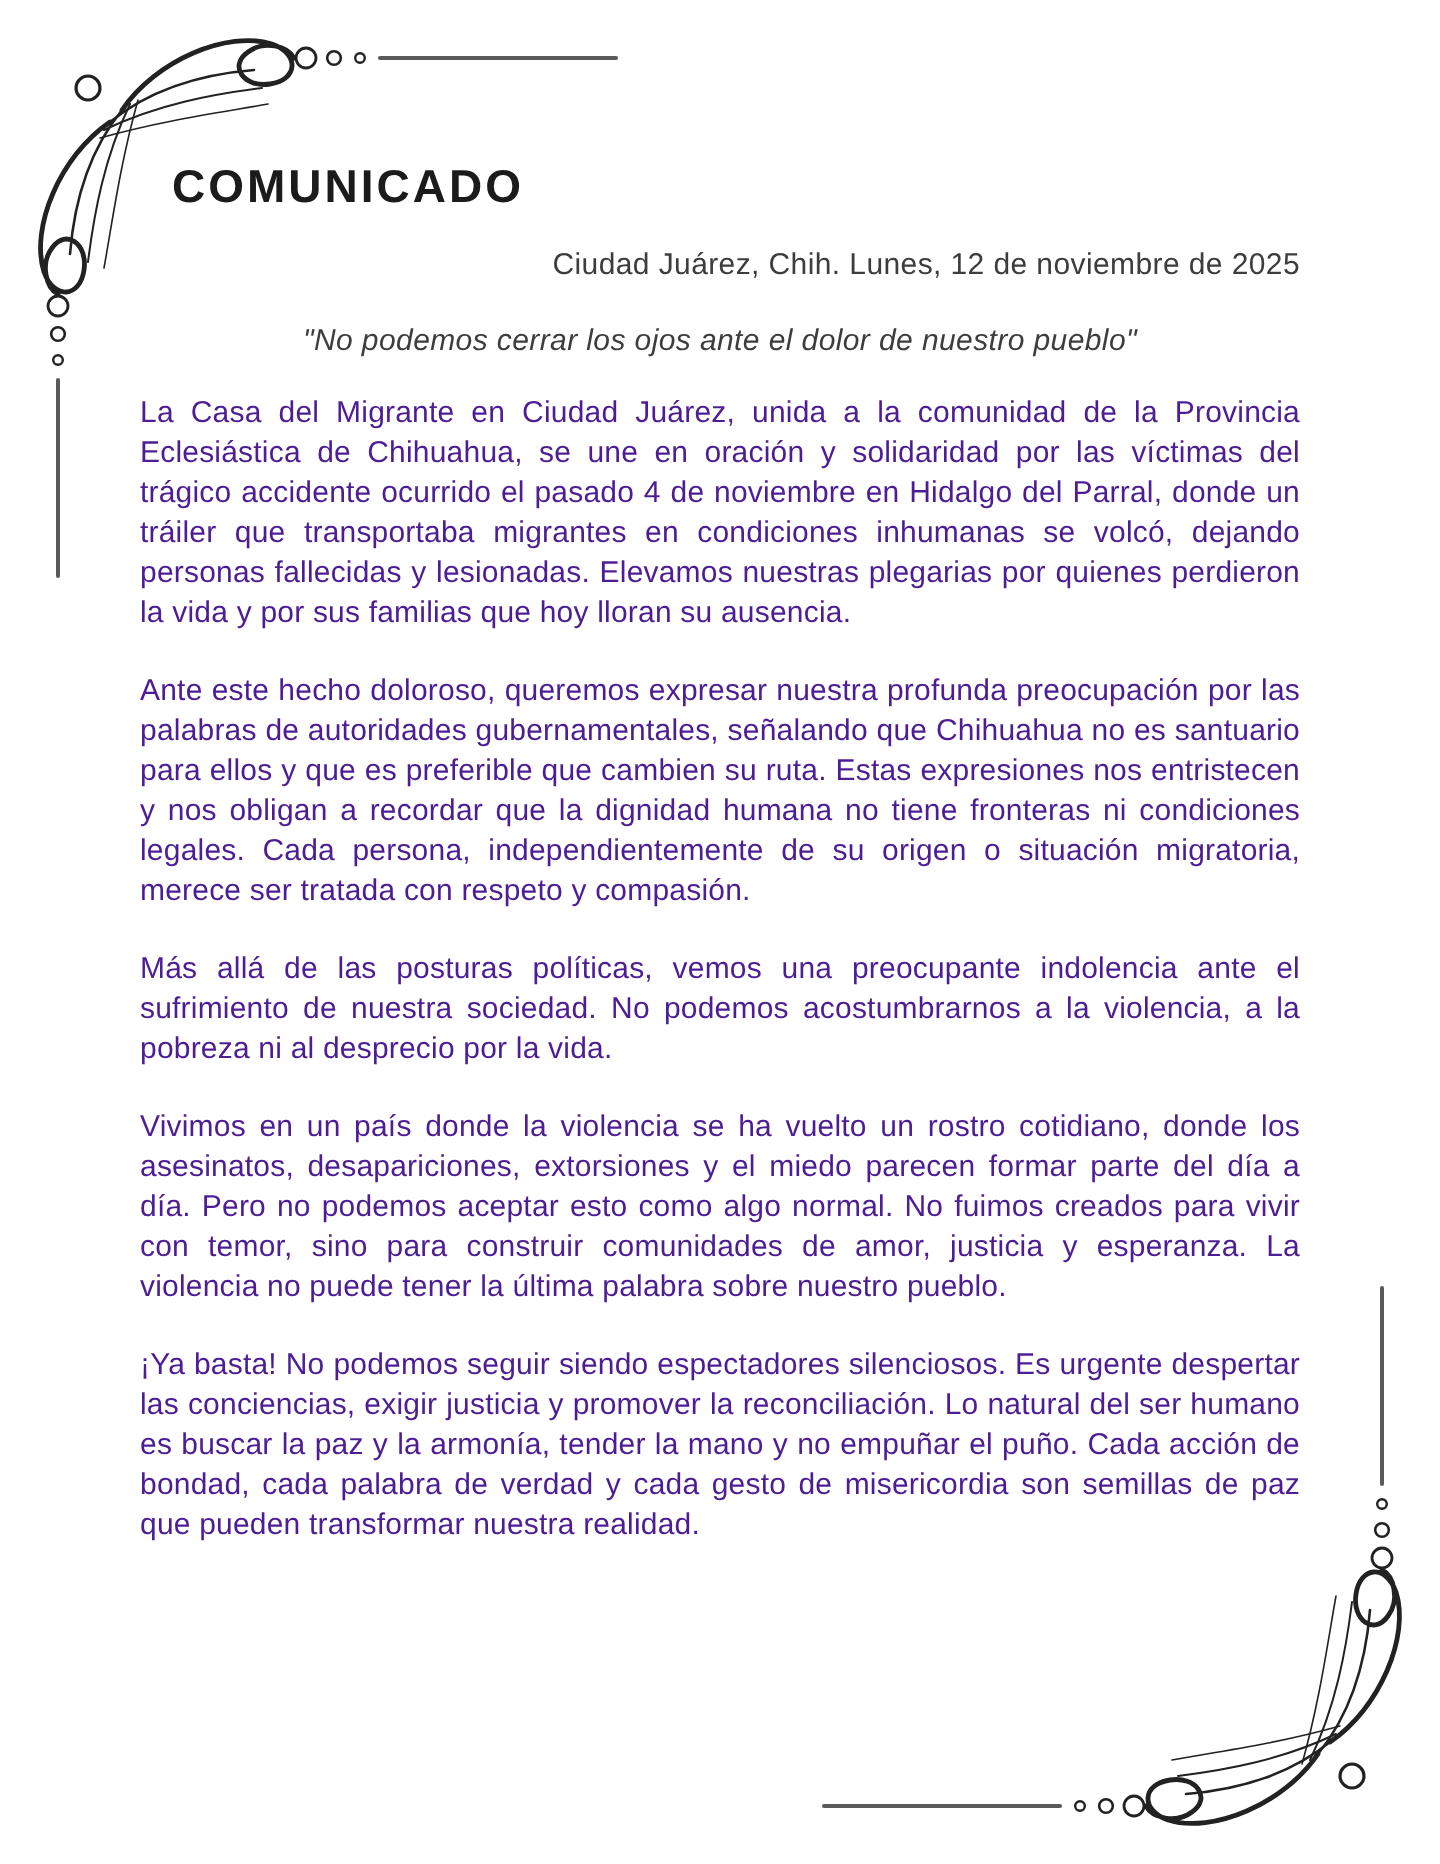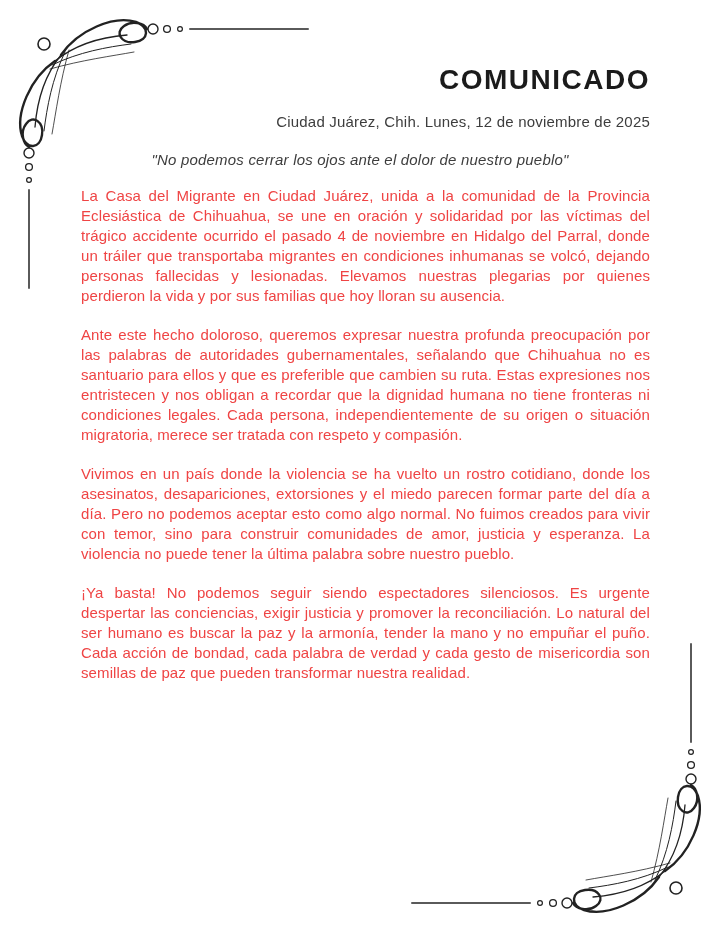--- a/index.html
+++ b/index.html
@@ -24,48 +24,48 @@
   .flourish.tl { top: 0; left: 0; }
   .flourish.br { right: 0; bottom: 0; transform: rotate(180deg); }
 
   .content {
     position: absolute;
     left: 70px;
     top: 64px;
     width: 580px;
   }
   .doc-title {
-    margin: 0;
-    font-size: 28px;
+    margin: 16px;
+    font-size: 23px;
     font-weight: 700;
     letter-spacing: 1.5px;
-    text-align: right;
+    text-align: left;
     color: #1b1b1b;
   }
   .dateline {
     margin: 17px 0 0 0;
     font-size: 15px;
     text-align: right;
     color: #3d3d3d;
     letter-spacing: 0.2px;
   }
   .quote {
     margin: 21px 0 0 0;
     font-size: 15px;
     font-style: italic;
     text-align: center;
     color: #3d3d3d;
     letter-spacing: 0.2px;
   }
   .body-para {
-    margin: 19px 0 0 11px;
+    margin: 19px 0 0 0;
     font-size: 15px;
     line-height: 20px;
     text-align: justify;
-    color: #ef4444;
+    color: #4c1d95;
     letter-spacing: 0.1px;
   }
   .body-para.first { margin-top: 18px; }
 </style>
 </head>
 <body>
 
 <div class="page">
 
   <svg class="flourish tl" viewBox="0 0 310 310" xmlns="http://www.w3.org/2000/svg" aria-hidden="true">
@@ -92,17 +92,18 @@
   <svg class="flourish br" viewBox="0 0 310 310" xmlns="http://www.w3.org/2000/svg" aria-hidden="true">
     <use href="#ornament"></use>
   </svg>
 
   <main class="content">
     <h1 class="doc-title">COMUNICADO</h1>
     <p class="dateline">Ciudad Juárez, Chih. Lunes, 12 de noviembre de 2025</p>
     <p class="quote">"No podemos cerrar los ojos ante el dolor de nuestro pueblo"</p>
     <p class="body-para first">La Casa del Migrante en Ciudad Juárez, unida a la comunidad de la Provincia Eclesiástica de Chihuahua, se une en oración y solidaridad por las víctimas del trágico accidente ocurrido el pasado 4 de noviembre en Hidalgo del Parral, donde un tráiler que transportaba migrantes en condiciones inhumanas se volcó, dejando personas fallecidas y lesionadas. Elevamos nuestras plegarias por quienes perdieron la vida y por sus familias que hoy lloran su ausencia.</p>
     <p class="body-para">Ante este hecho doloroso, queremos expresar nuestra profunda preocupación por las palabras de autoridades gubernamentales, señalando que Chihuahua no es santuario para ellos y que es preferible que cambien su ruta. Estas expresiones nos entristecen y nos obligan a recordar que la dignidad humana no tiene fronteras ni condiciones legales. Cada persona, independientemente de su origen o situación migratoria, merece ser tratada con respeto y compasión.</p>
+    <p class="body-para">Más allá de las posturas políticas, vemos una preocupante indolencia ante el sufrimiento de nuestra sociedad. No podemos acostumbrarnos a la violencia, a la pobreza ni al desprecio por la vida.</p>
     <p class="body-para">Vivimos en un país donde la violencia se ha vuelto un rostro cotidiano, donde los asesinatos, desapariciones, extorsiones y el miedo parecen formar parte del día a día. Pero no podemos aceptar esto como algo normal. No fuimos creados para vivir con temor, sino para construir comunidades de amor, justicia y esperanza. La violencia no puede tener la última palabra sobre nuestro pueblo.</p>
     <p class="body-para">¡Ya basta! No podemos seguir siendo espectadores silenciosos. Es urgente despertar las conciencias, exigir justicia y promover la reconciliación. Lo natural del ser humano es buscar la paz y la armonía, tender la mano y no empuñar el puño. Cada acción de bondad, cada palabra de verdad y cada gesto de misericordia son semillas de paz que pueden transformar nuestra realidad.</p>
   </main>
 
 </div>
 
 </body></html>

